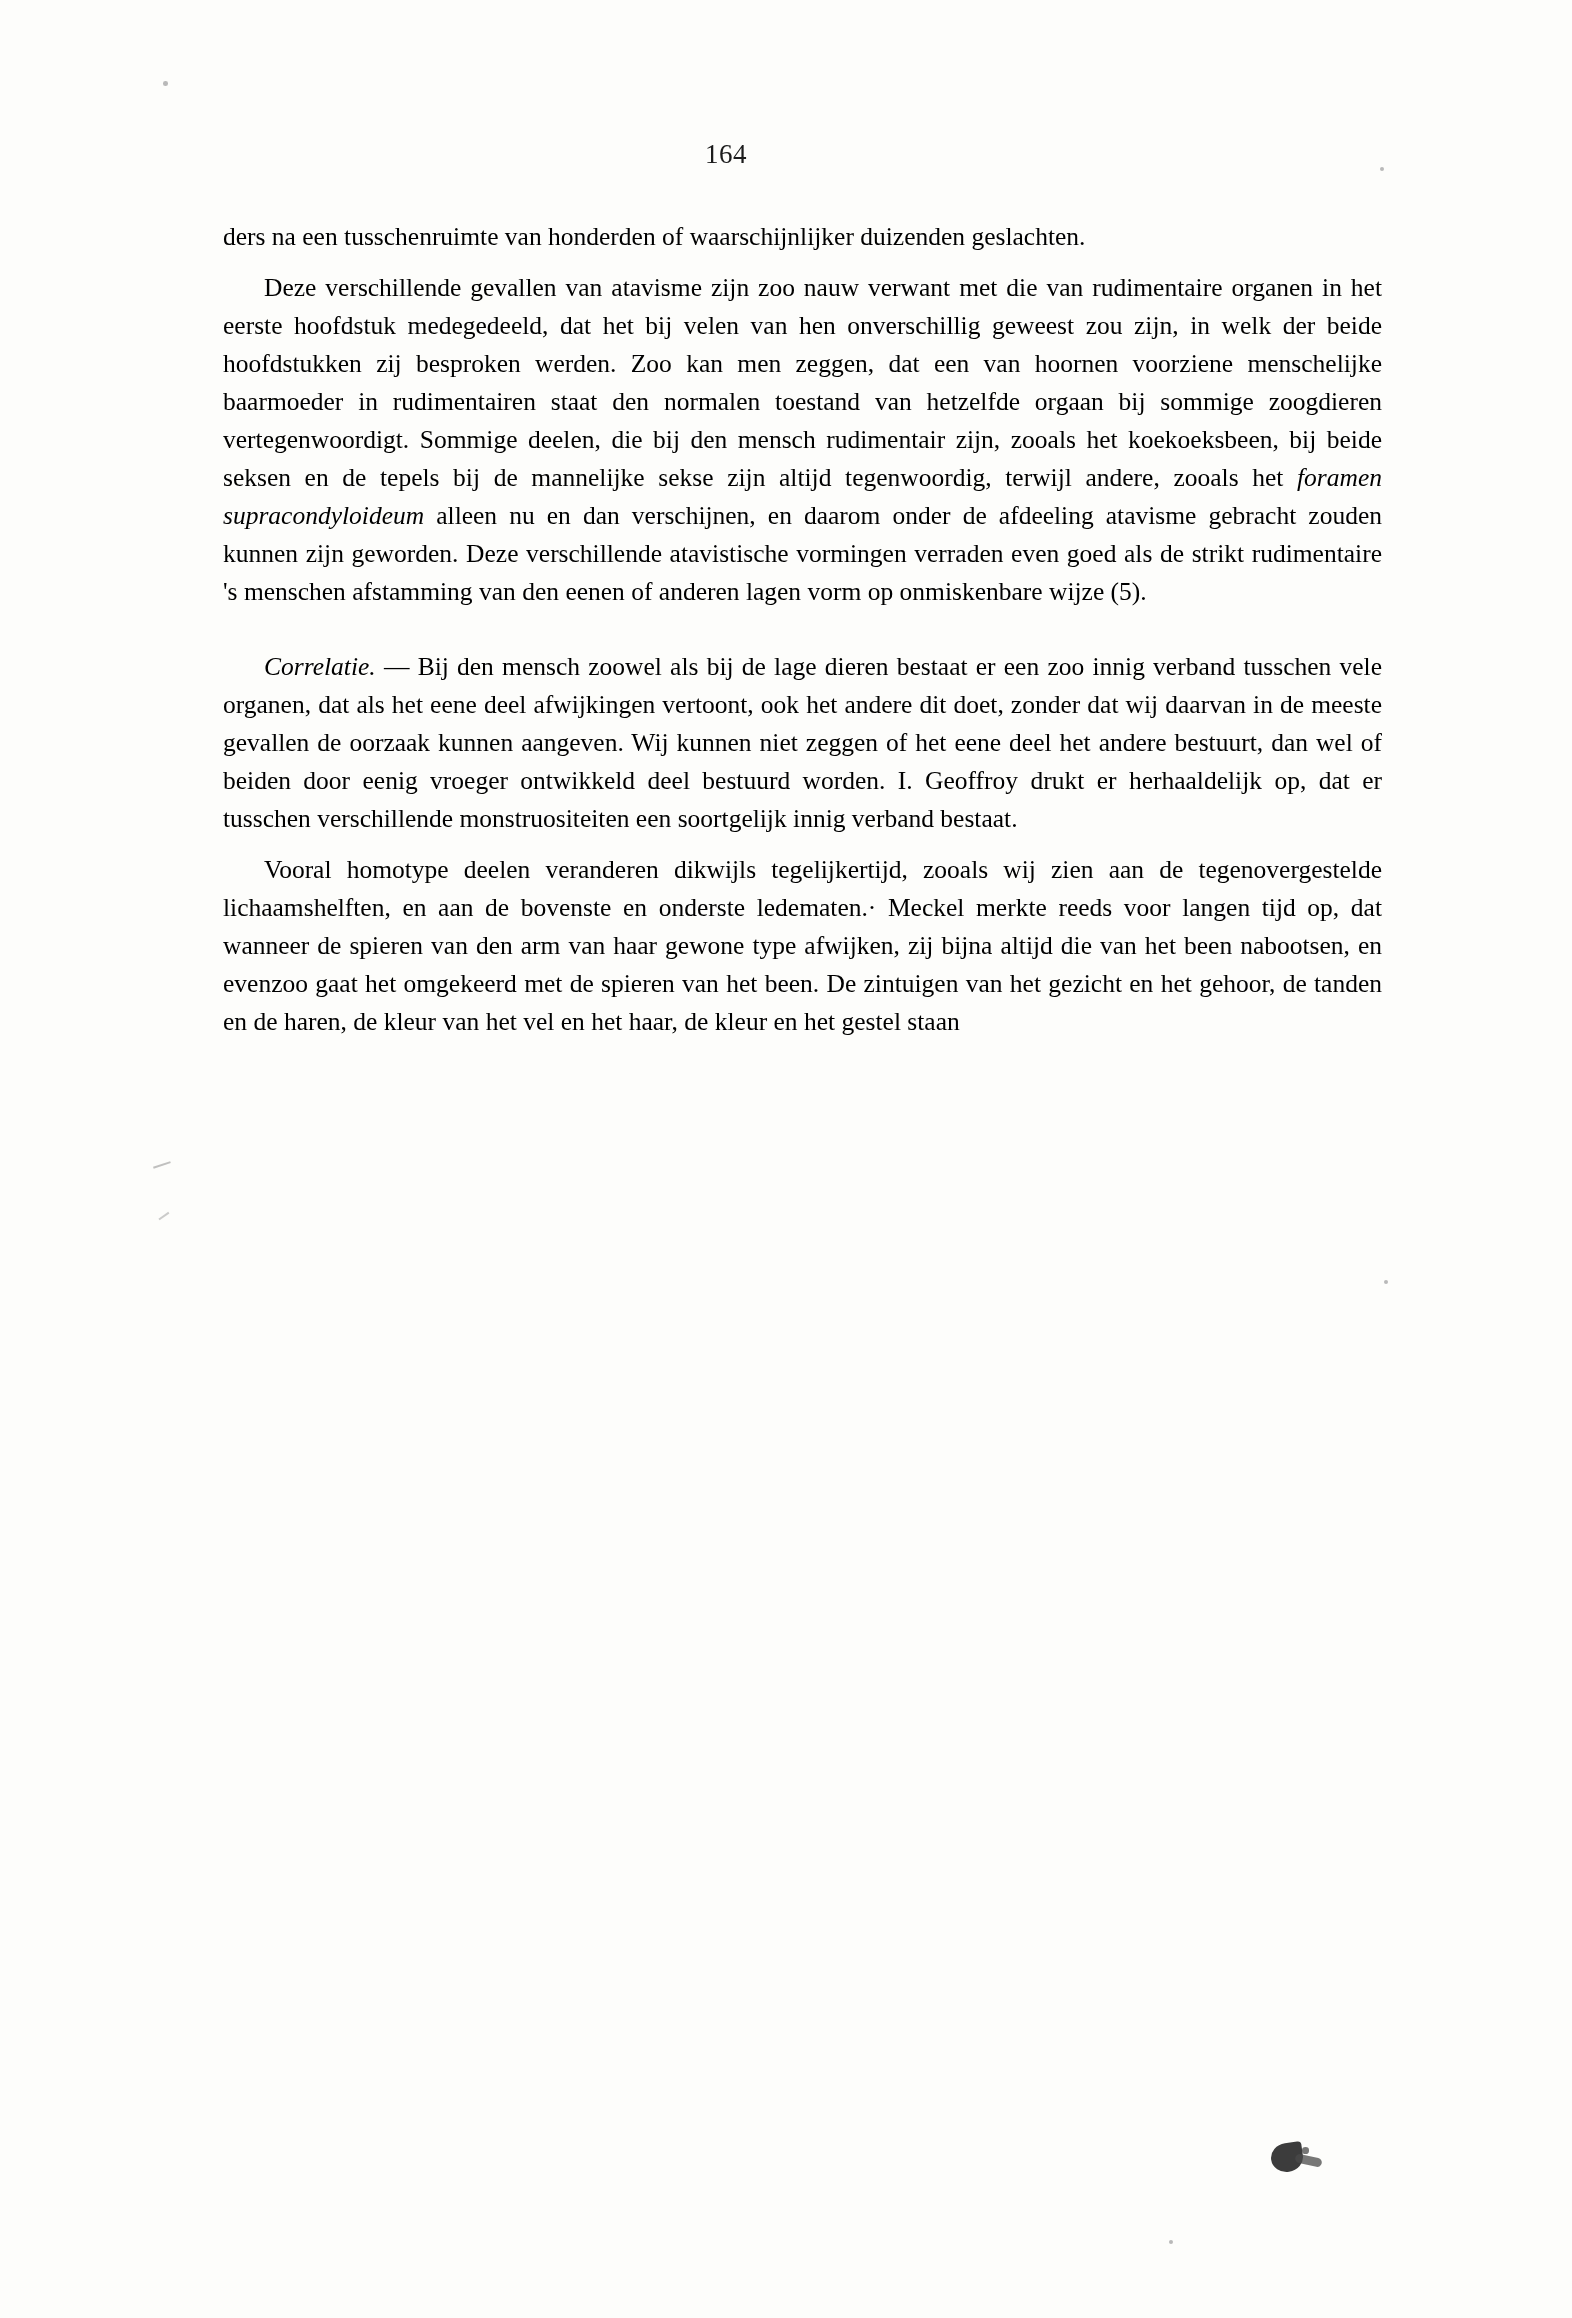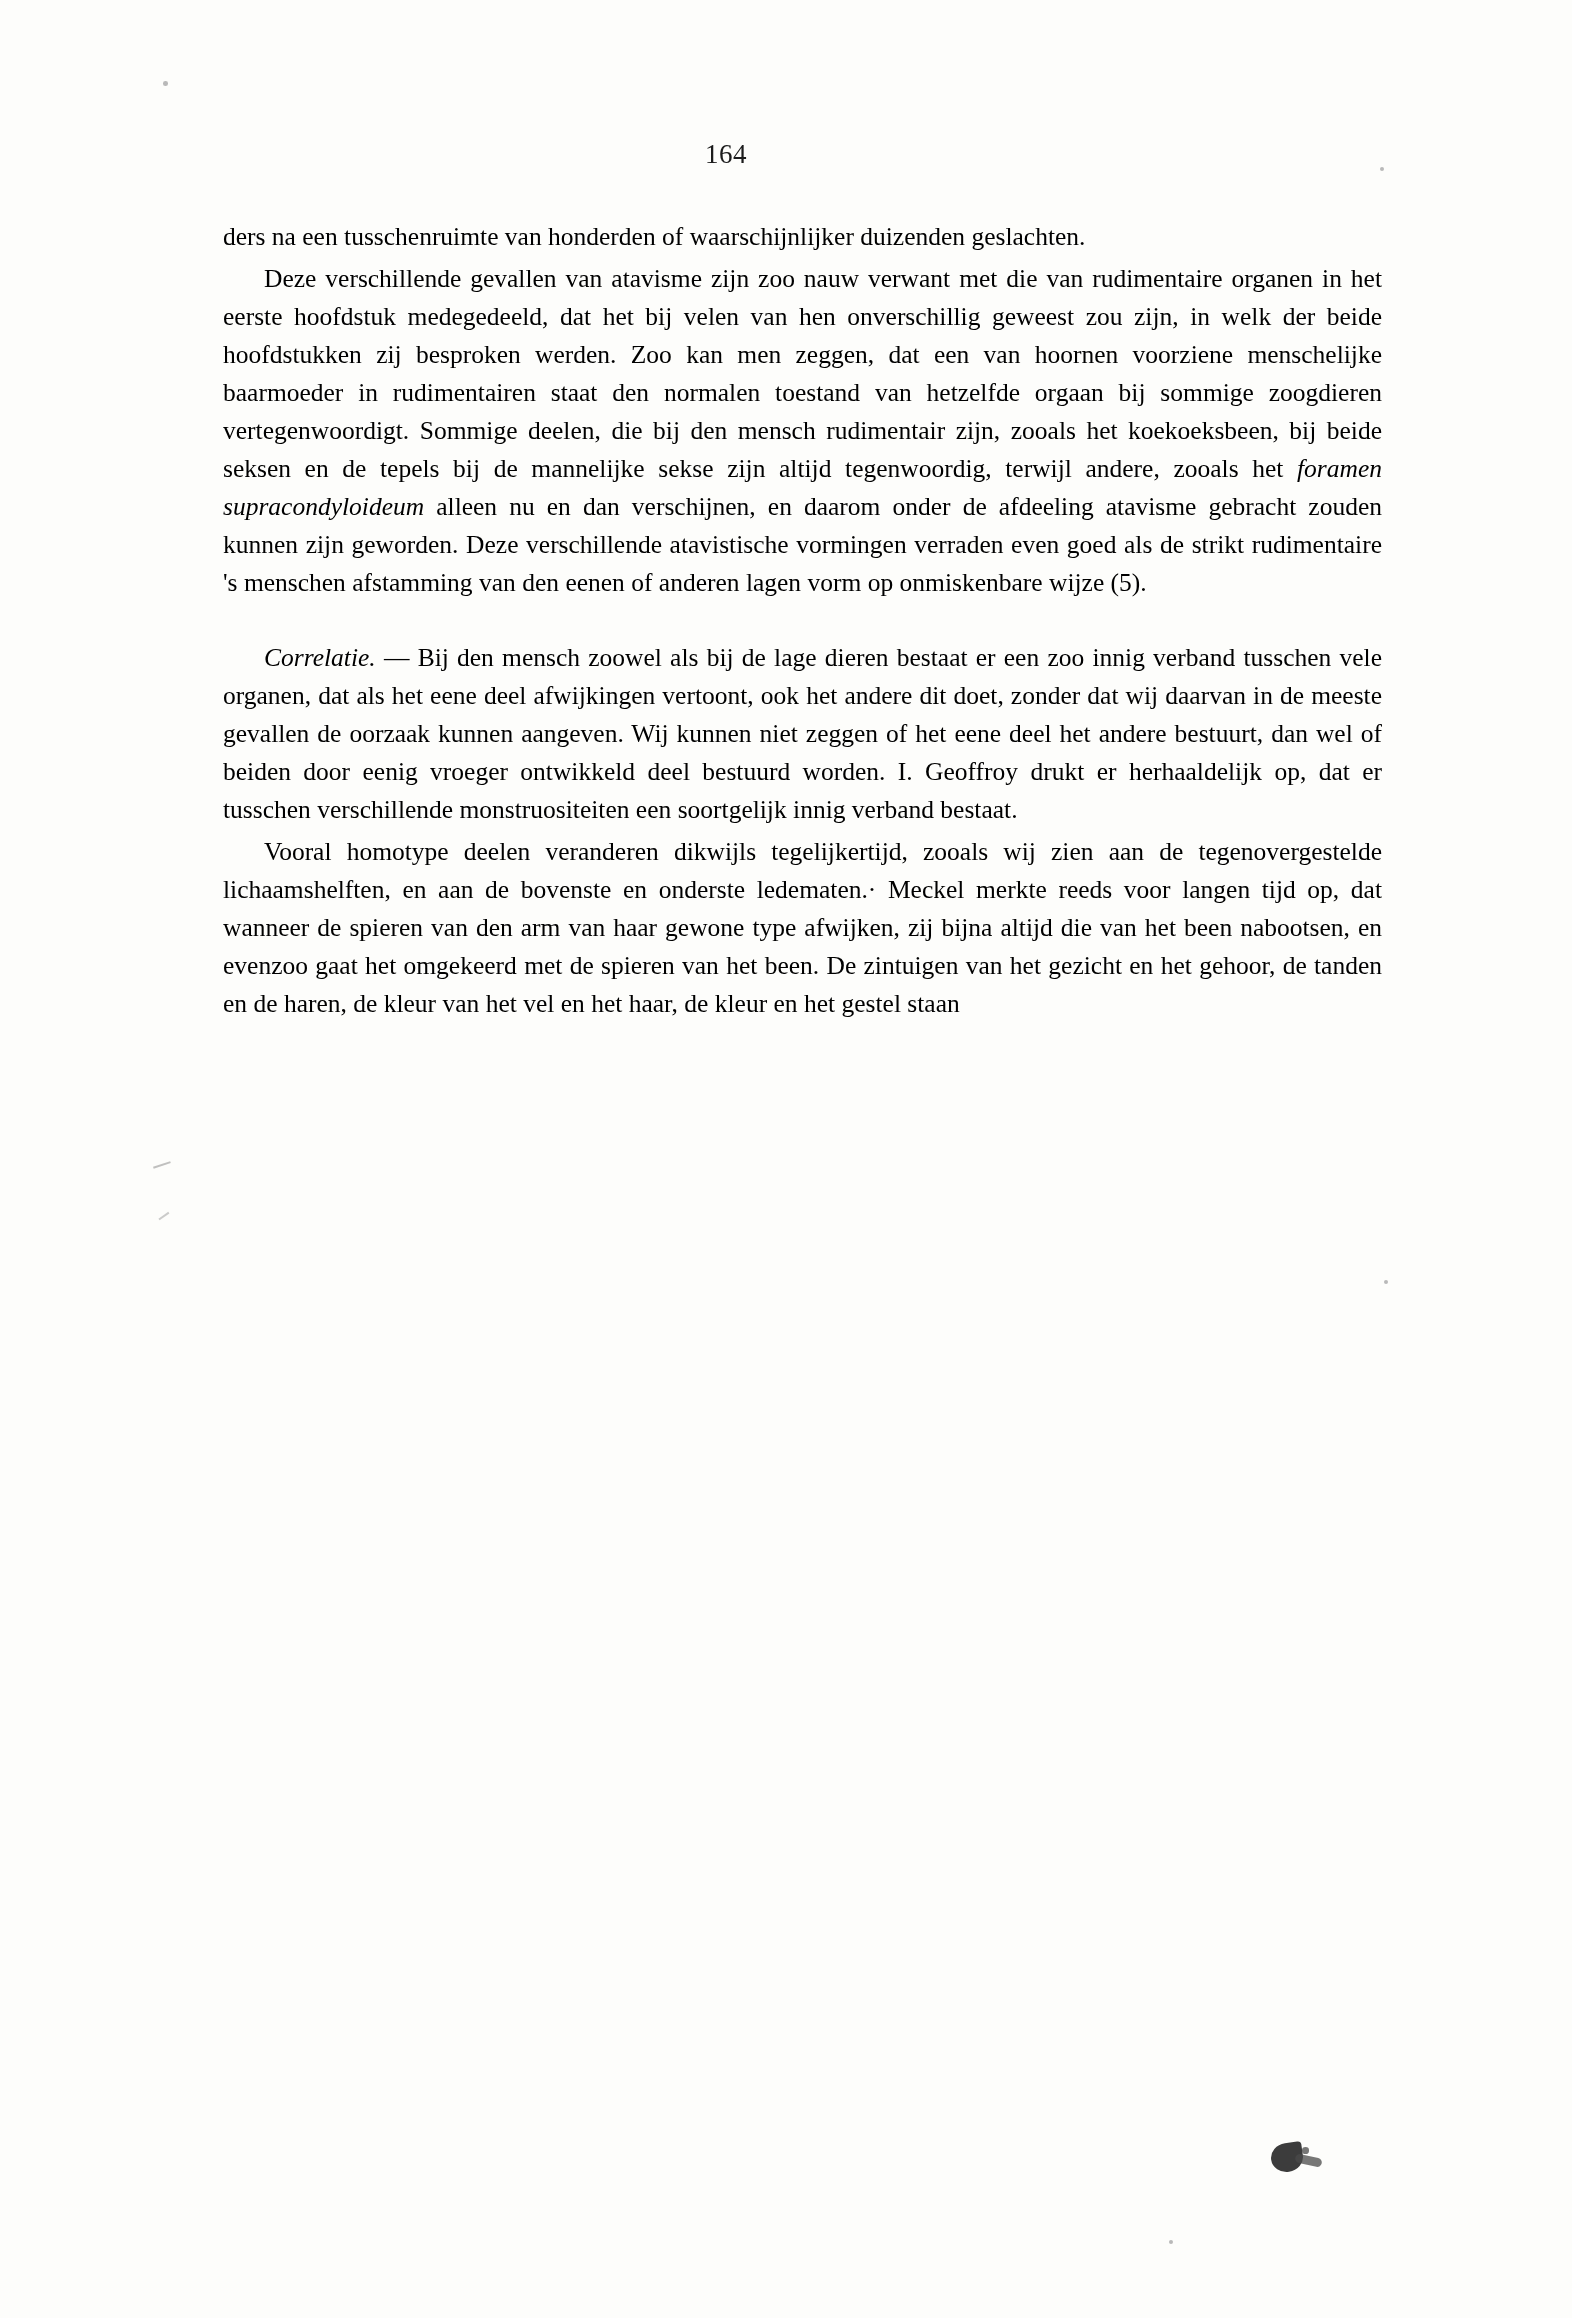--- a/index.html
+++ b/index.html
@@ -45,21 +45,21 @@
     line-height: 38px;
     text-align: justify;
     text-justify: inter-word;
     color: #000000;
     hyphens: none;
   }
   p.para.indent {
     text-indent: 41px;
   }
   p.para + p.para {
-    margin-top: 4px;
+    margin-top: 13px;
   }
   .ital {
     font-style: italic;
   }
   .corner-mark {
     position: absolute;
     left: 1271px;
     top: 2138px;
     width: 56px;
     height: 42px;

